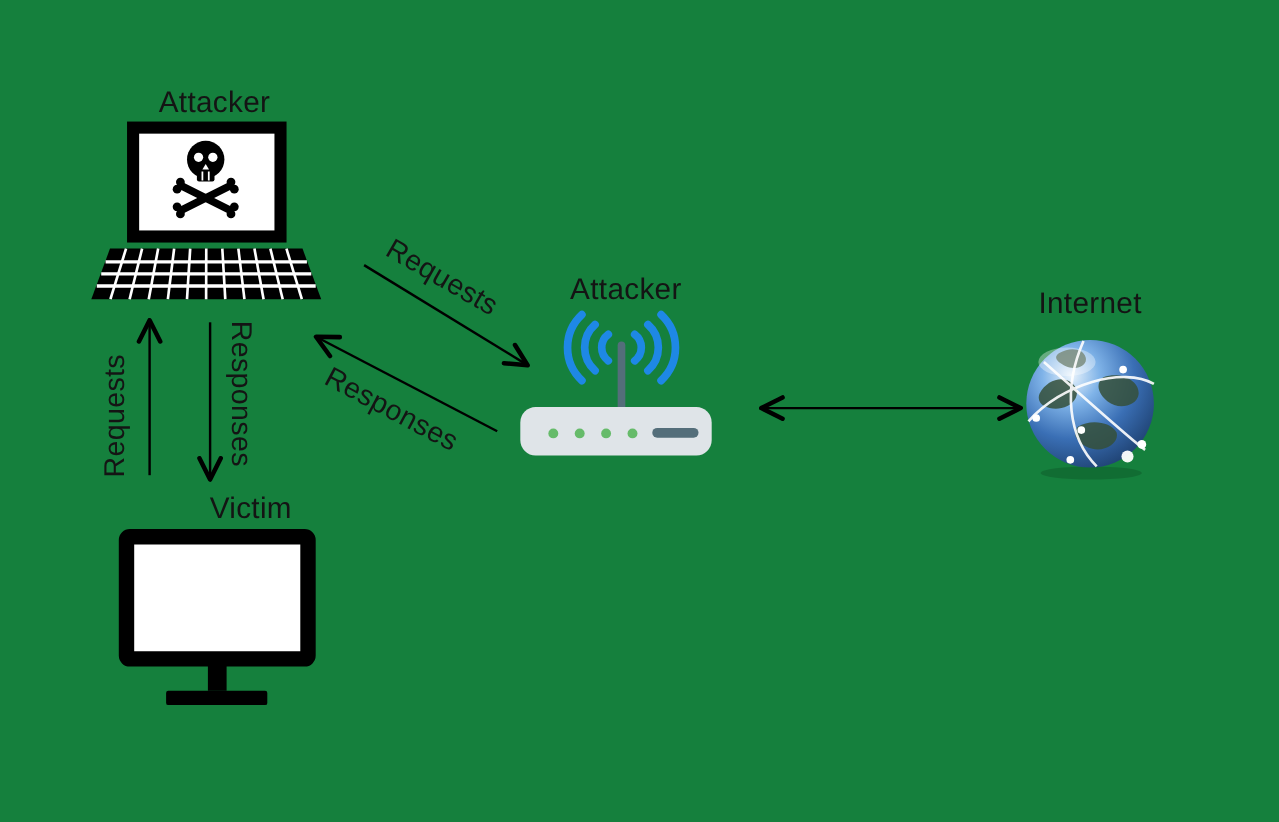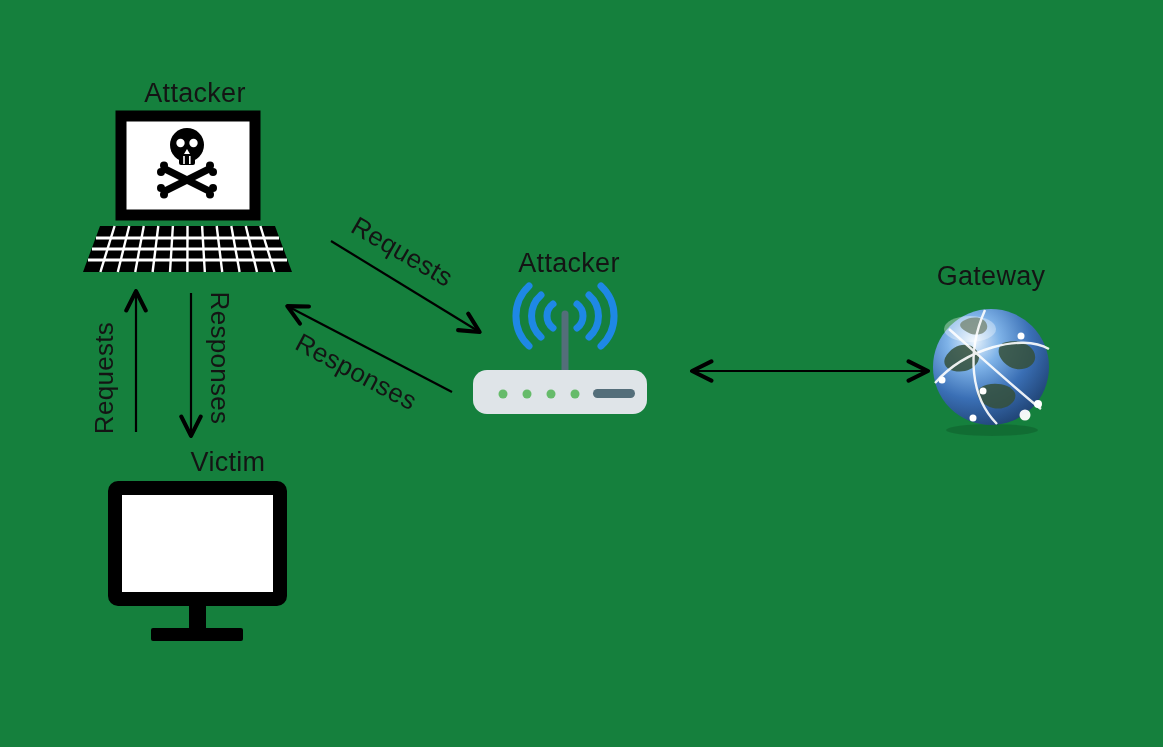--- a/index.html
+++ b/index.html
@@ -46,21 +46,21 @@
     <line x1="136" y1="432" x2="136" y2="293" stroke="#000" stroke-width="2.2" marker-end="url(#ah)"></line>
     <line x1="191" y1="293" x2="191" y2="434" stroke="#000" stroke-width="2.2" marker-end="url(#ah)"></line>
     <line x1="331" y1="241" x2="478" y2="331" stroke="#000" stroke-width="2.2" marker-end="url(#ah)"></line>
     <line x1="452" y1="392" x2="289" y2="307" stroke="#000" stroke-width="2.2" marker-end="url(#ah)"></line>
     <line x1="694" y1="371" x2="926" y2="371" stroke="#000" stroke-width="2.2" marker-start="url(#ah)" marker-end="url(#ah)"></line>
   </svg>
 
   <div class="label" style="left:195px; top:93px;">Attacker</div>
   <div class="label" style="left:192px; top:462px;margin-left:36px;">Victim</div>
   <div class="label" style="left:569px; top:263px;">Attacker</div>
-  <div class="label" style="left:991px; top:276px;">Gateway</div>
+  <div class="label" style="left:991px; top:276px;">Internet</div>
 
   <div class="label edge-label rot-ccw" style="left:104px; top:378px;">Requests</div>
   <div class="label edge-label rot-cw" style="left:219px; top:358px;">Responses</div>
   <div class="label edge-label rot-d30" style="left:402px; top:252px;">Requests</div>
   <div class="label edge-label rot-d28" style="left:356px; top:372px;">Responses</div>
 
   <div class="node-icon" style="left:70px; top:110px; width:235px; height:170px;">
     <svg width="235" height="170" viewBox="0 0 235 170" xmlns="http://www.w3.org/2000/svg">
 
       <rect x="51" y="6" width="134" height="99" fill="#fff" stroke="#000" stroke-width="11"></rect>

